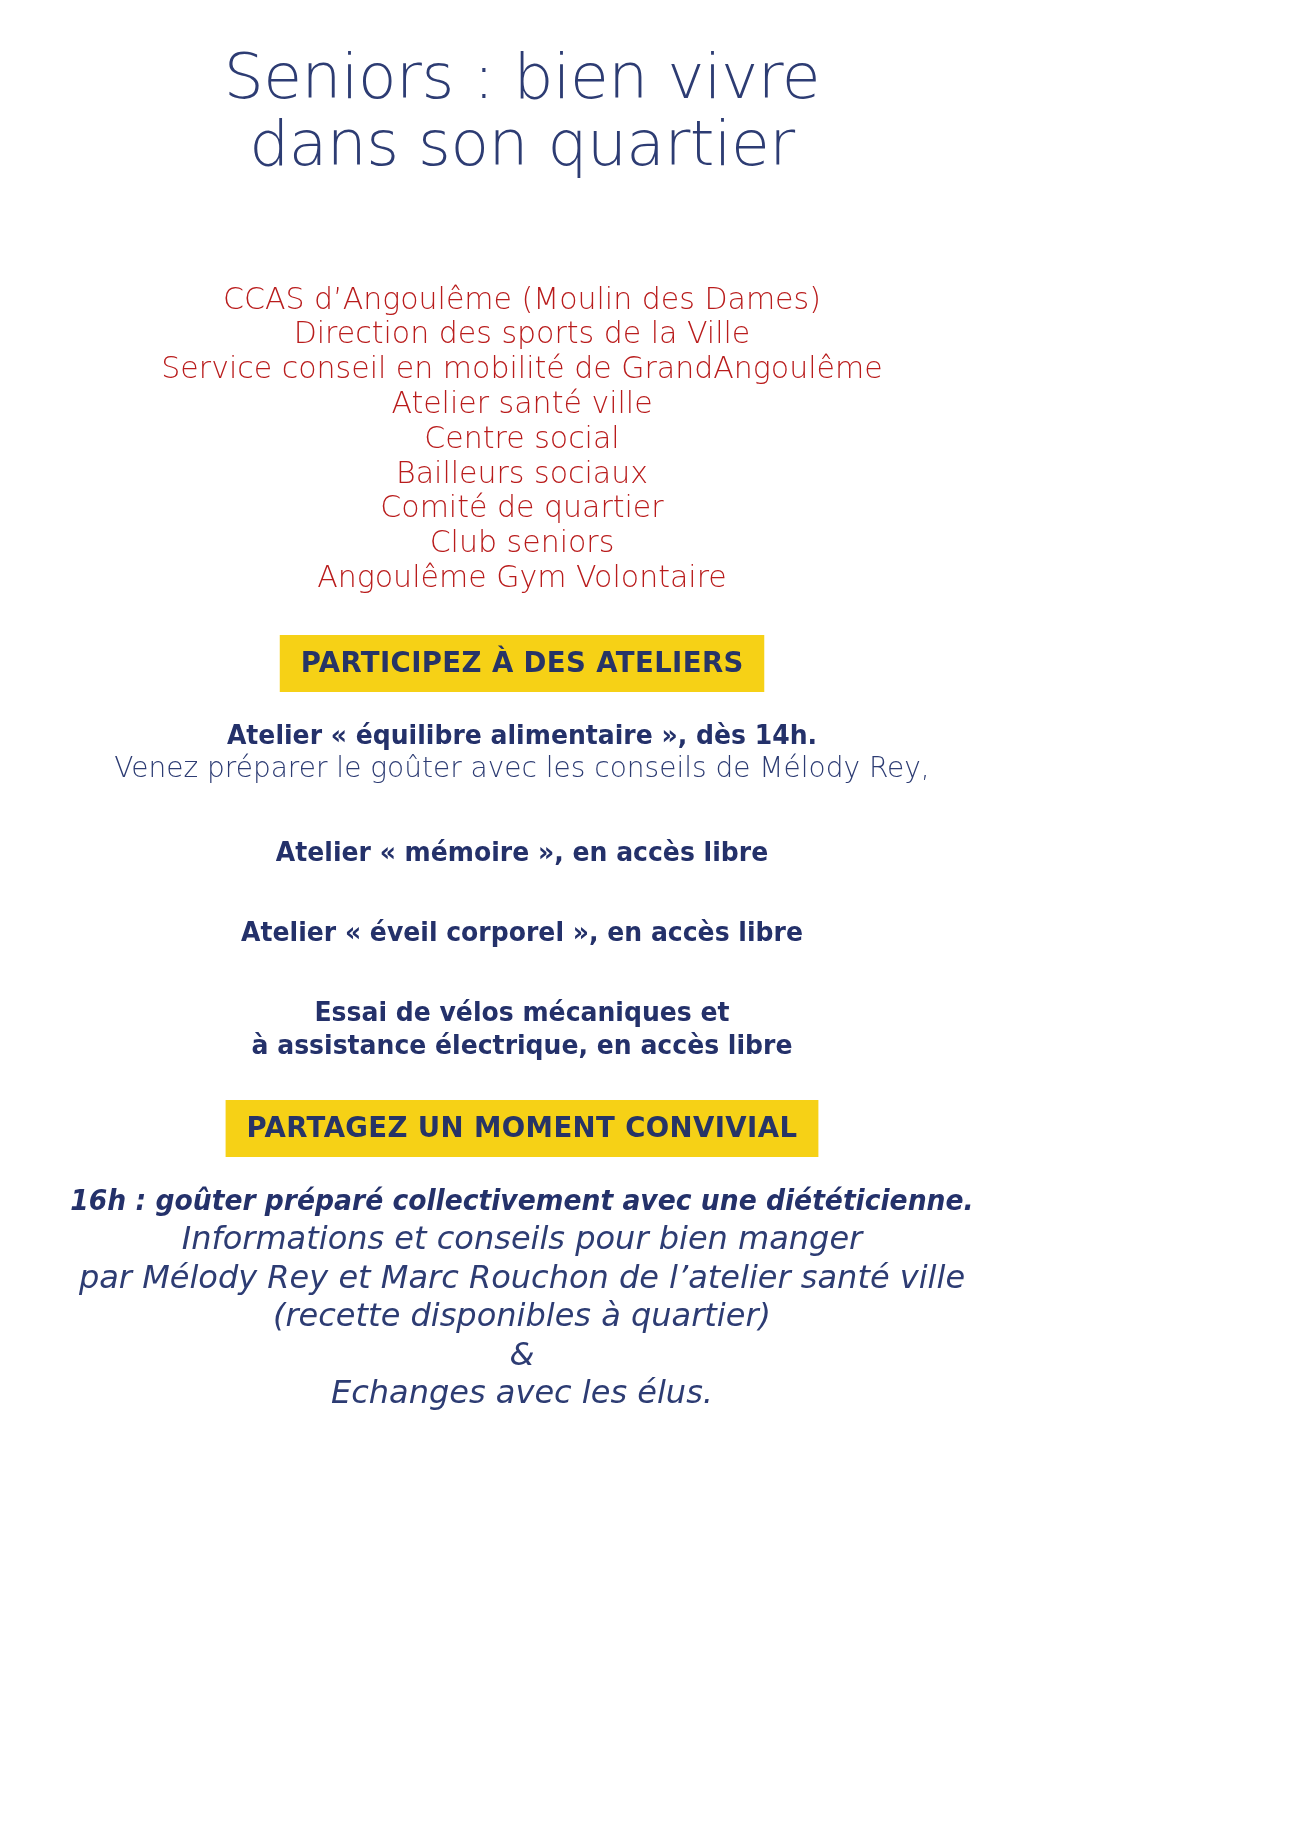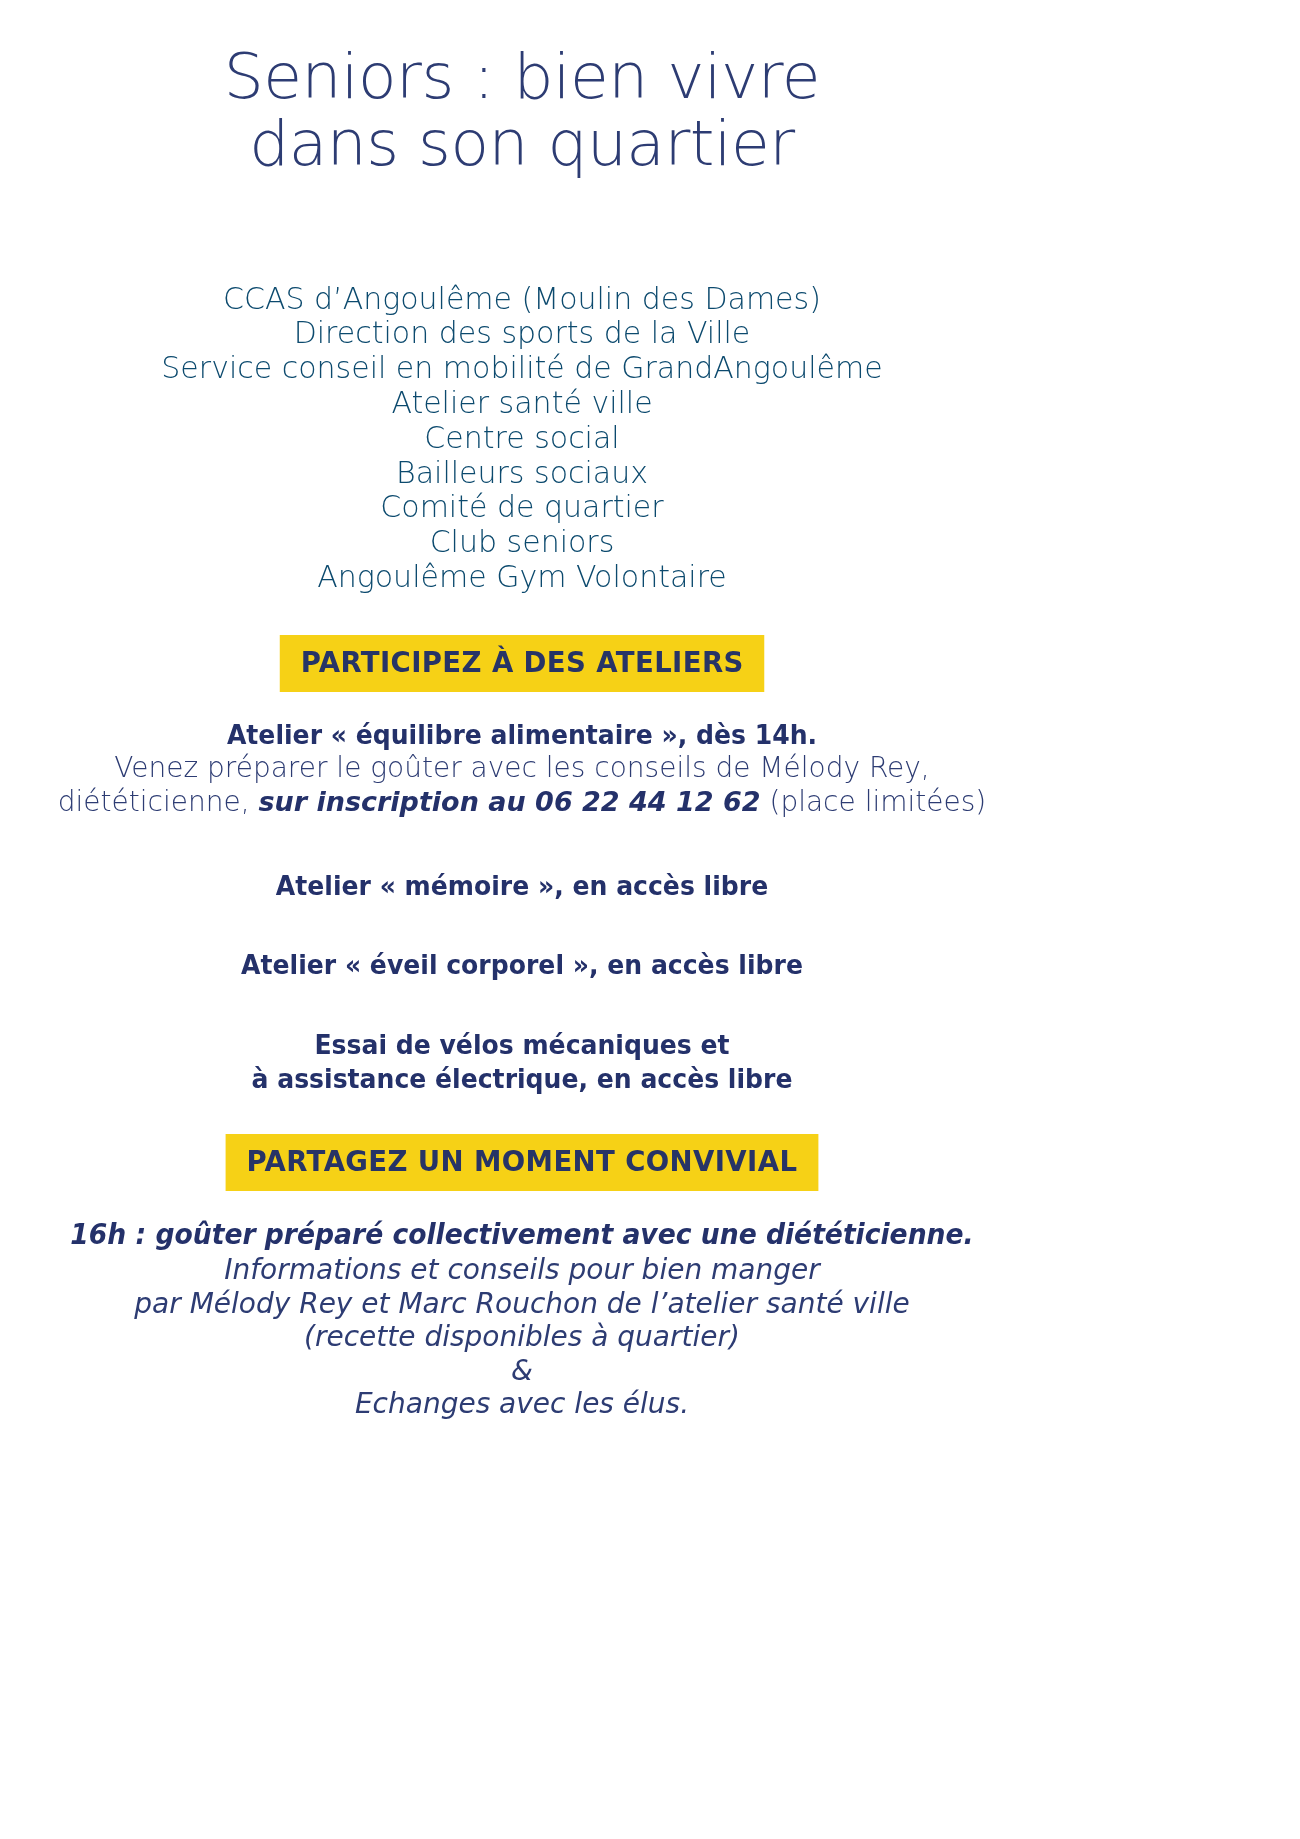--- a/index.html
+++ b/index.html
@@ -64,21 +64,21 @@
   
   .body-list {
     text-align: center;
     margin-top: 30px;
   }
   .body-line {
     font-family: "DejaVu Sans", sans-serif;
     font-weight: 300;
     font-size: 30px;
     line-height: 1.16;
-    color: #0c4a6e;
+    color: #b91c1c;
     white-space: nowrap;
   }
 
   
   .workshops {
     text-align: center;
     margin-top: 26px;
   }
   .ws-group {
     margin-bottom: 24px;
@@ -118,21 +118,21 @@
     font-weight: bold;
     font-size: 28px;
     line-height: 1.3;
     color: #24316a;
     white-space: nowrap;
     transform: scaleX(0.95);
   }
   .conviv-line {
     font-family: "DejaVu Sans", sans-serif;
     font-weight: 300;
-    font-size: 28px;
+    font-size: 32px;
     line-height: 1.2;
     color: #2d3c73;
     white-space: nowrap;
   }
 
   .footer-note {
     text-align: center;
     margin-top: 34px;
   }
   .footer-note .txt {
@@ -181,21 +181,20 @@
 
   <div class="banner-row">
     <div class="banner">PARTICIPEZ À DES ATELIERS</div>
   </div>
 
   <div class="workshops">
 
     <div class="ws-group">
       <div class="ws-head">Atelier « équilibre alimentaire », dès 14h.</div>
       <div class="ws-sub">Venez préparer le goûter avec les conseils de Mélody Rey,</div>
-      <div class="ws-sub"><span>diététicienne, </span><b>sur inscription au 06 22 44 12 62</b><span> (place limitées)</span></div>
     </div>
 
     <div class="sp-26"></div>
 
     <div class="ws-group">
       <div class="ws-head">Atelier « mémoire », en accès libre</div>
     </div>
 
     <div class="sp-22"></div>
 

